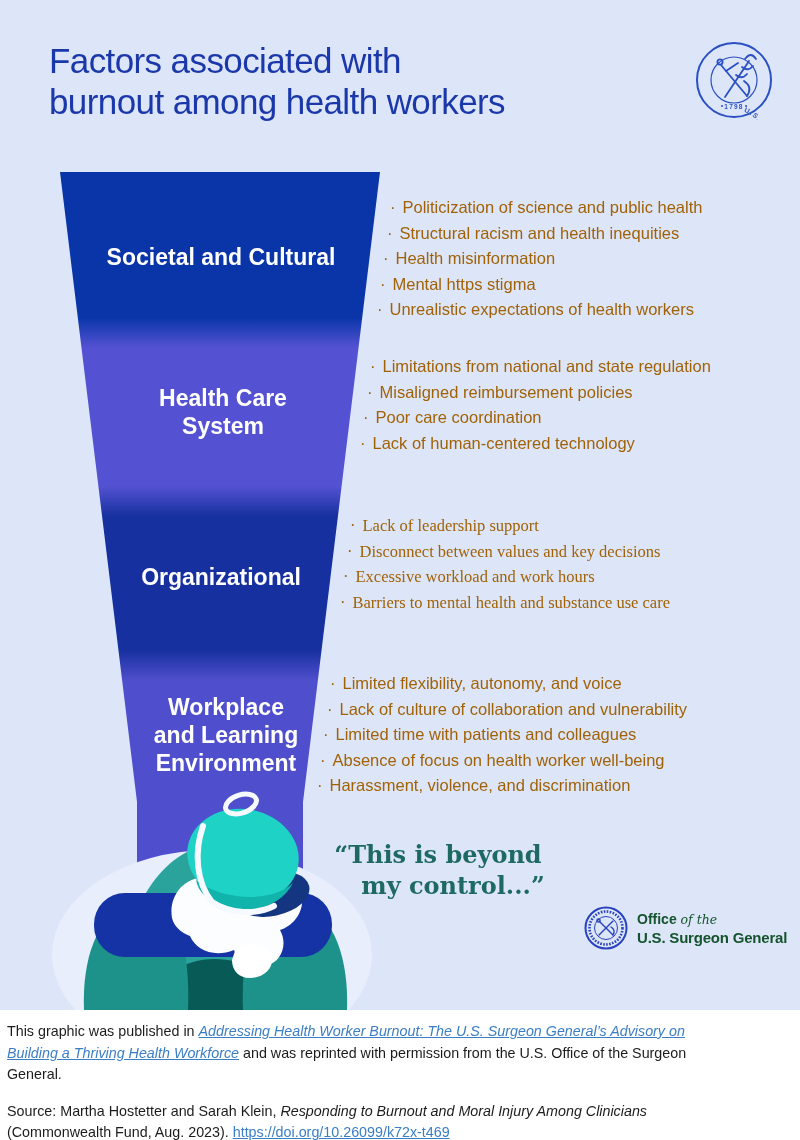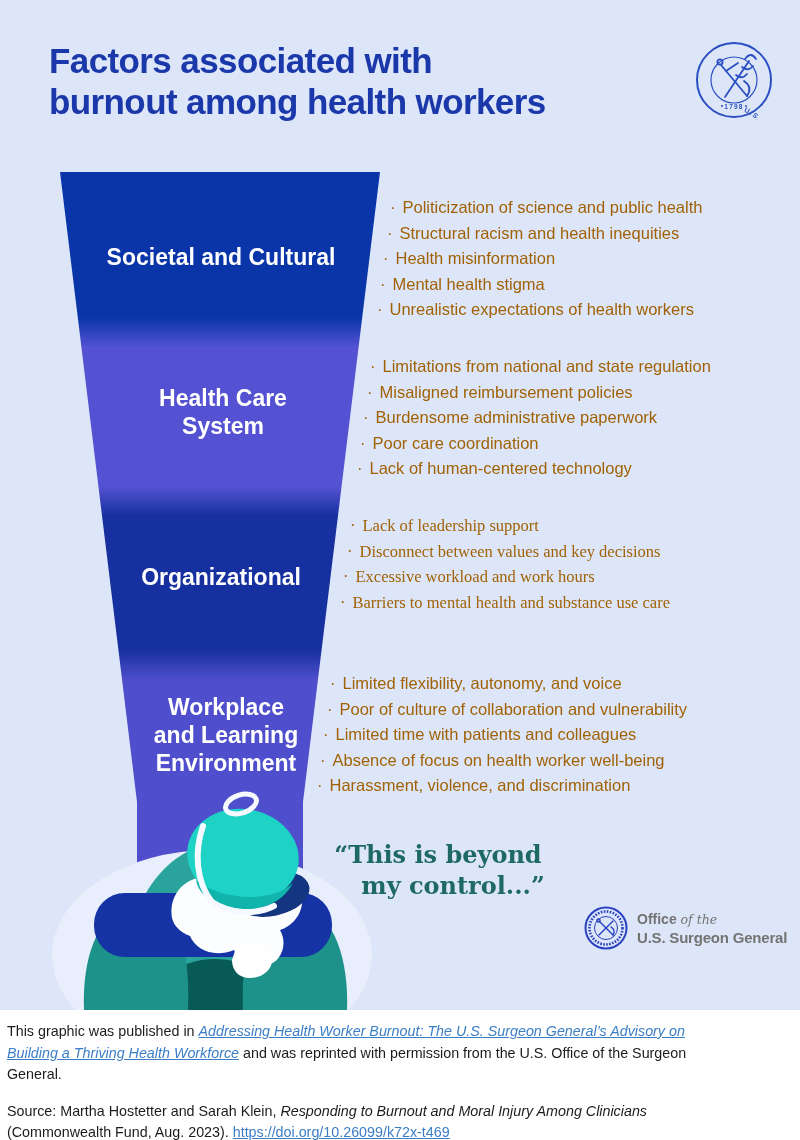--- a/index.html
+++ b/index.html
@@ -1,21 +1,21 @@
 <!DOCTYPE html>
 <html><head>
 <meta charset="utf-8">
 <style>
   html,body{margin:0;padding:0;background:#fff;}
   .canvas{position:relative;width:800px;height:1140px;background:#fff;overflow:hidden;
           font-family:"Liberation Sans",sans-serif;}
   .info{position:absolute;left:0;top:0;width:800px;height:1010px;background:#dde6f8;}
 
   .title{position:absolute;left:49px;top:40px;font-size:35px;line-height:41px;
-         font-weight:bold;letter-spacing:-0.6px;color:#1b38ab;}
+         font-weight:normal;letter-spacing:-0.6px;color:#1b38ab;}
 
   .scene{position:absolute;left:0;top:0;}
 
   .seal-top{position:absolute;left:694px;top:40px;}
   .funnel-label{position:absolute;transform:translate(-50%,-50%);color:#ffffff;
          font-weight:bold;font-size:23px;line-height:28px;text-align:center;white-space:pre-line;}
   #label-1{left:221px;top:257px;}
   #label-2{left:223px;top:412px;}
   #label-3{left:221px;top:577px;text-align:center;}
   #label-4{left:226px;top:735px;}
@@ -31,21 +31,21 @@
   #bullets-1{left:390px;top:195px;}
   #bullets-2{left:370px;top:354px;}
   #bullets-3{left:350px;top:513px;font-family:Liberation Serif, serif;}
   #bullets-4{left:330px;top:671px;}
 
   .quote{position:absolute;left:328px;top:839px;width:220px;
          font-family:"DejaVu Serif",serif;font-weight:bold;
          color:#1e6a63;font-size:24px;line-height:31px;text-align:center;}
   .quote .q2{margin-left:30px;}
 
-  .osg{position:absolute;left:584px;top:906px;display:flex;align-items:center;gap:9px;color:#737373;}
+  .osg{position:absolute;left:584px;top:906px;display:flex;align-items:center;gap:9px;color:#14532d;}
   .osg-text{line-height:18px;white-space:nowrap;}
   .osg-line1{font-size:14px;font-weight:bold;}
   .osg-line1 .ofthe{font-family:"DejaVu Serif",serif;font-style:italic;font-weight:normal;font-size:12.5px;}
   .osg-line2{font-size:15px;font-weight:bold;letter-spacing:-0.2px;}
 
   .footer{position:absolute;left:0;top:1010px;width:710px;box-sizing:border-box;
           padding:11px 13px 0 7px;font-size:14.3px;line-height:21.5px;color:#1c1c1c;}
   .footer p{margin:0 0 15px 0;}
   .lnk{color:#3b7ec6;text-decoration:underline;cursor:pointer;}
   .lnk.it{font-style:italic;}
@@ -138,39 +138,38 @@
 System</div>
     <div class="funnel-label" id="label-3">Organizational</div>
     <div class="funnel-label" id="label-4">Workplace
 and Learning
 Environment</div>
 
     <ul class="bullets" id="bullets-1">
       <li>Politicization of science and public health</li>
       <li>Structural racism and health inequities</li>
       <li>Health misinformation</li>
-      <li>Mental health stigma</li>
+      <li>Mental https stigma</li>
       <li>Unrealistic expectations of health workers</li>
     </ul>
     <ul class="bullets" id="bullets-2">
       <li>Limitations from national and state regulation</li>
       <li>Misaligned reimbursement policies</li>
-      <li>Burdensome administrative paperwork</li>
       <li>Poor care coordination</li>
       <li>Lack of human-centered technology</li>
     </ul>
     <ul class="bullets" id="bullets-3">
       <li>Lack of leadership support</li>
       <li>Disconnect between values and key decisions</li>
       <li>Excessive workload and work hours</li>
       <li>Barriers to mental health and substance use care</li>
     </ul>
     <ul class="bullets" id="bullets-4">
       <li>Limited flexibility, autonomy, and voice</li>
-      <li>Poor of culture of collaboration and vulnerability</li>
+      <li>Lack of culture of collaboration and vulnerability</li>
       <li>Limited time with patients and colleagues</li>
       <li>Absence of focus on health worker well-being</li>
       <li>Harassment, violence, and discrimination</li>
     </ul>
 
     <div class="quote">
       <div class="q1">“This is beyond</div>
       <div class="q2">my control...”</div>
     </div>
 

